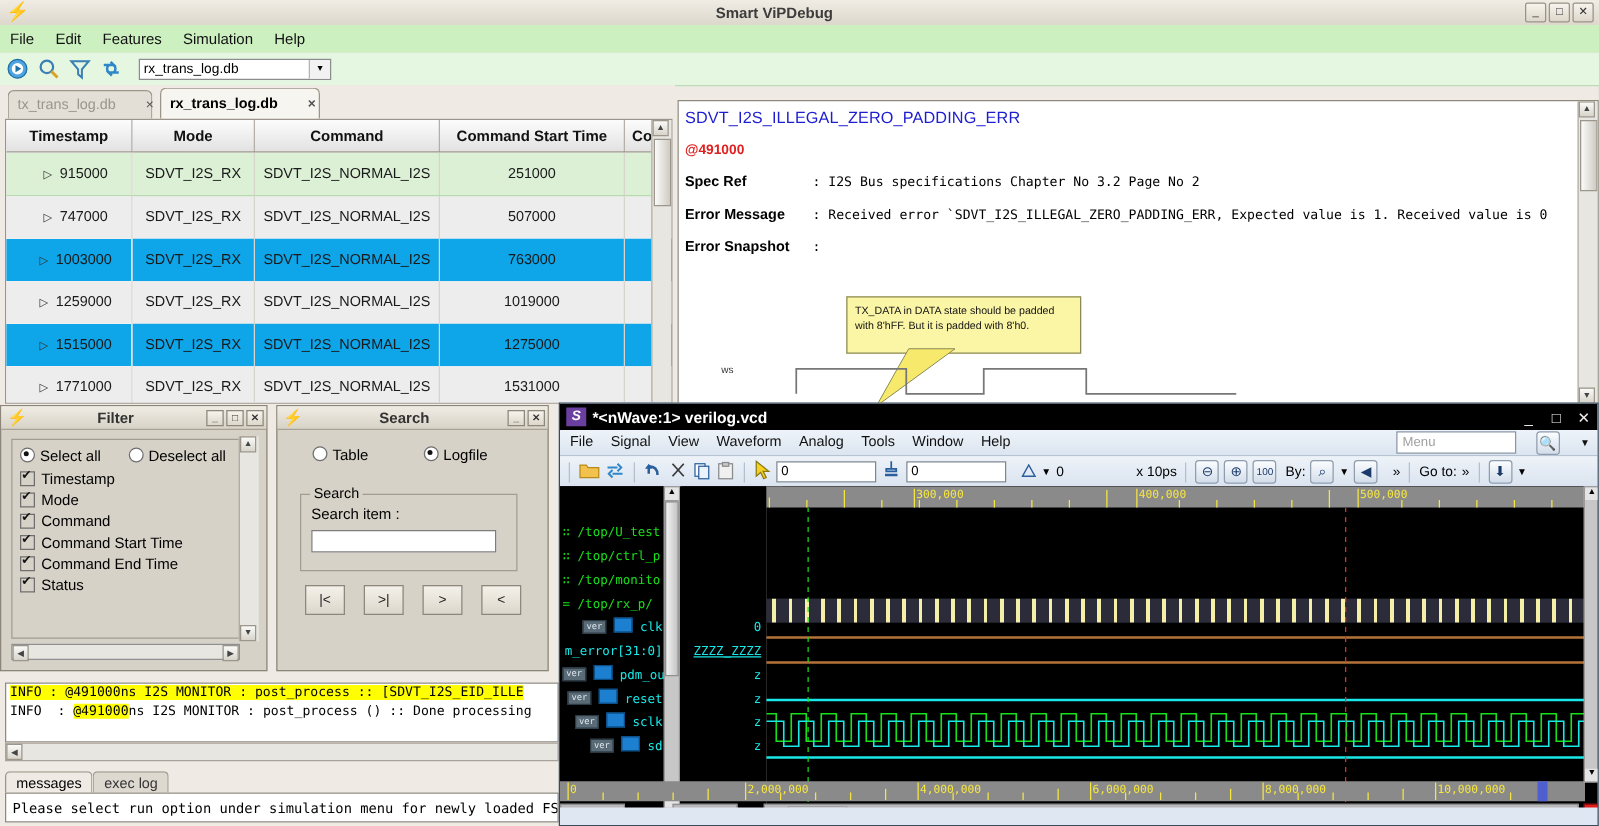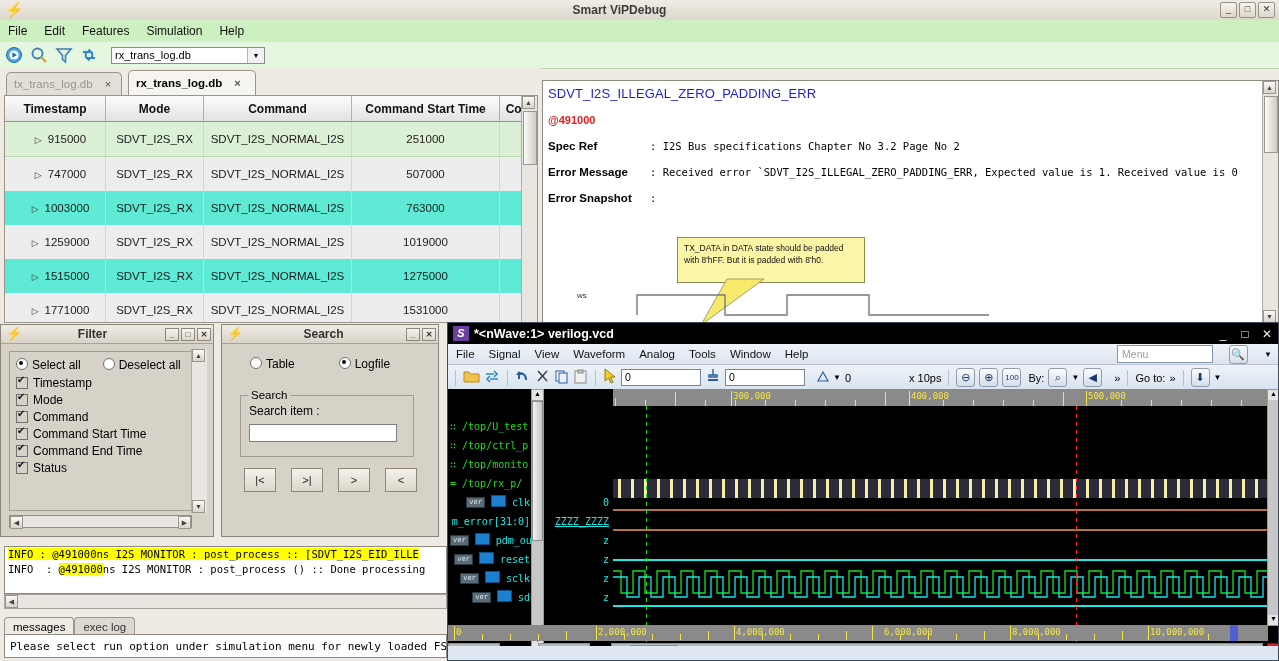--- a/index.html
+++ b/index.html
@@ -49,38 +49,38 @@
   #db-combo .arrow{
     width:16px;height:15px;border-left:1px solid #b5b5b5;
     display:flex;align-items:center;justify-content:center;font-size:7px;background:#f2f2f2;
   }
   
   #tabstrip{position:absolute;left:0;top:68px;width:540px;height:27px;background:#efebe4;}
   .tab{
     position:absolute;top:4px;height:23px;box-sizing:border-box;
     border:1px solid #9c968a;border-bottom:none;
     border-radius:5px 5px 0 0;
-    display:flex;align-items:center;padding:0 7px;gap:12px;font-size:11.5px;
+    display:flex;align-items:center;padding:0 7px;gap:24px;font-size:11.5px;
   }
   .tab.inactive{background:#e3dfd6;color:#9a968e;}
   .tab.active{background:#f7f5f0;color:#000;font-weight:bold;top:2px;height:25px;}
   .tab .x{font-size:11px;color:#555;}
   
   #table-wrap{position:absolute;left:4px;top:95px;width:534px;height:228px;background:#fff;
     border:1px solid #9a948a;box-sizing:border-box;overflow:hidden;}
   table.grid{border-collapse:collapse;width:519px;table-layout:fixed;font-size:11.5px;}
   table.grid th{
     height:23px;background:linear-gradient(#fcfcfc,#e2e2e2);
     border-right:1px solid #b4b0a8;border-bottom:1px solid #9a948a;
     font-weight:bold;font-size:12px;color:#111;
   }
   table.grid td{
     height:32px;border-right:1px solid #d7d4cd;text-align:center;color:#1a1a1a;font-size:11.5px;
   }
-  table.grid tr.r-odd td{background:#5eead4;margin-top:34px;}
+  table.grid tr.r-odd td{background:#0ea5e9;margin-top:34px;}
   table.grid tr.r-even td{background:#ededed;}
   table.grid tr.sel td{background:#dcf0d5;border-top:1px solid #b9d9b0;border-bottom:1px solid #b9d9b0;}
   td.ts{text-align:left;padding-left:12px;position:relative;}
   td.ts .tri{display:inline-block;margin-right:6px;color:#333;font-size:9px;}
   .vscroll{
     position:absolute;width:15px;background:#e8e6e1;border-left:1px solid #b2ada3;
   }
   .vscroll .thumb{position:absolute;left:1px;width:12px;background:linear-gradient(90deg,#fbfbfa,#cfcbc2);
     border:1px solid #9c968c;}
   .arrowbox{width:13px;height:13px;border:1px solid #9c968c;background:linear-gradient(#fafaf8,#d8d4cb);
@@ -632,21 +632,21 @@
       <div class="tickline" style="left:176px;top:9px;width:1px;height:6px;"></div>
       <div class="tickline" style="left:204px;top:9px;width:1px;height:6px;"></div>
       <div class="tickline" style="left:232px;top:9px;width:1px;height:6px;"></div>
       <div class="tickline" style="left:260px;top:6px;width:1px;height:9px;"></div>
       <div class="ticklabel" style="left:288px;top:2px;">4,000,000</div>
       <div class="tickline" style="left:286px;top:1px;width:1px;height:14px;"></div>
       <div class="tickline" style="left:314px;top:9px;width:1px;height:6px;"></div>
       <div class="tickline" style="left:342px;top:9px;width:1px;height:6px;"></div>
       <div class="tickline" style="left:370px;top:9px;width:1px;height:6px;"></div>
       <div class="tickline" style="left:398px;top:6px;width:1px;height:9px;"></div>
-      <div class="ticklabel" style="left:436px;top:2px;">6,000,000</div>
+      <div class="ticklabel" style="left:426px;top:2px;">6,000,000</div>
       <div class="tickline" style="left:424px;top:1px;width:1px;height:14px;"></div>
       <div class="tickline" style="left:452px;top:9px;width:1px;height:6px;"></div>
       <div class="tickline" style="left:480px;top:9px;width:1px;height:6px;"></div>
       <div class="tickline" style="left:508px;top:9px;width:1px;height:6px;"></div>
       <div class="tickline" style="left:536px;top:6px;width:1px;height:9px;"></div>
       <div class="ticklabel" style="left:564px;top:2px;">8,000,000</div>
       <div class="tickline" style="left:562px;top:1px;width:1px;height:14px;"></div>
       <div class="tickline" style="left:590px;top:9px;width:1px;height:6px;"></div>
       <div class="tickline" style="left:618px;top:9px;width:1px;height:6px;"></div>
       <div class="tickline" style="left:646px;top:9px;width:1px;height:6px;"></div>

